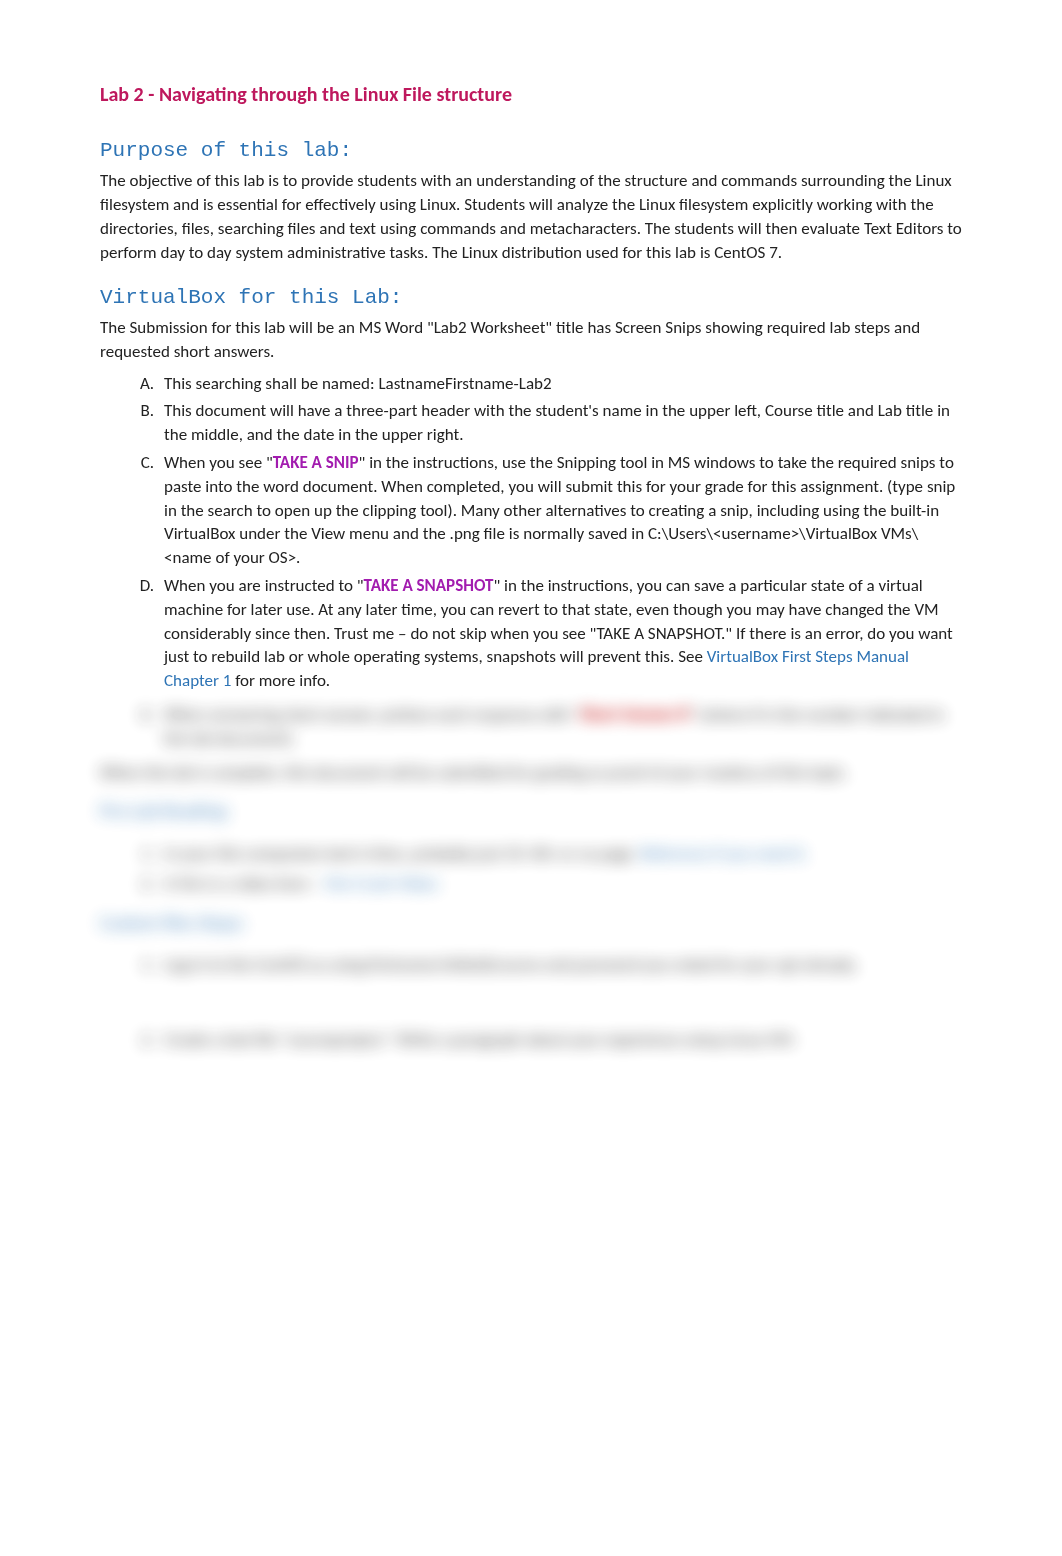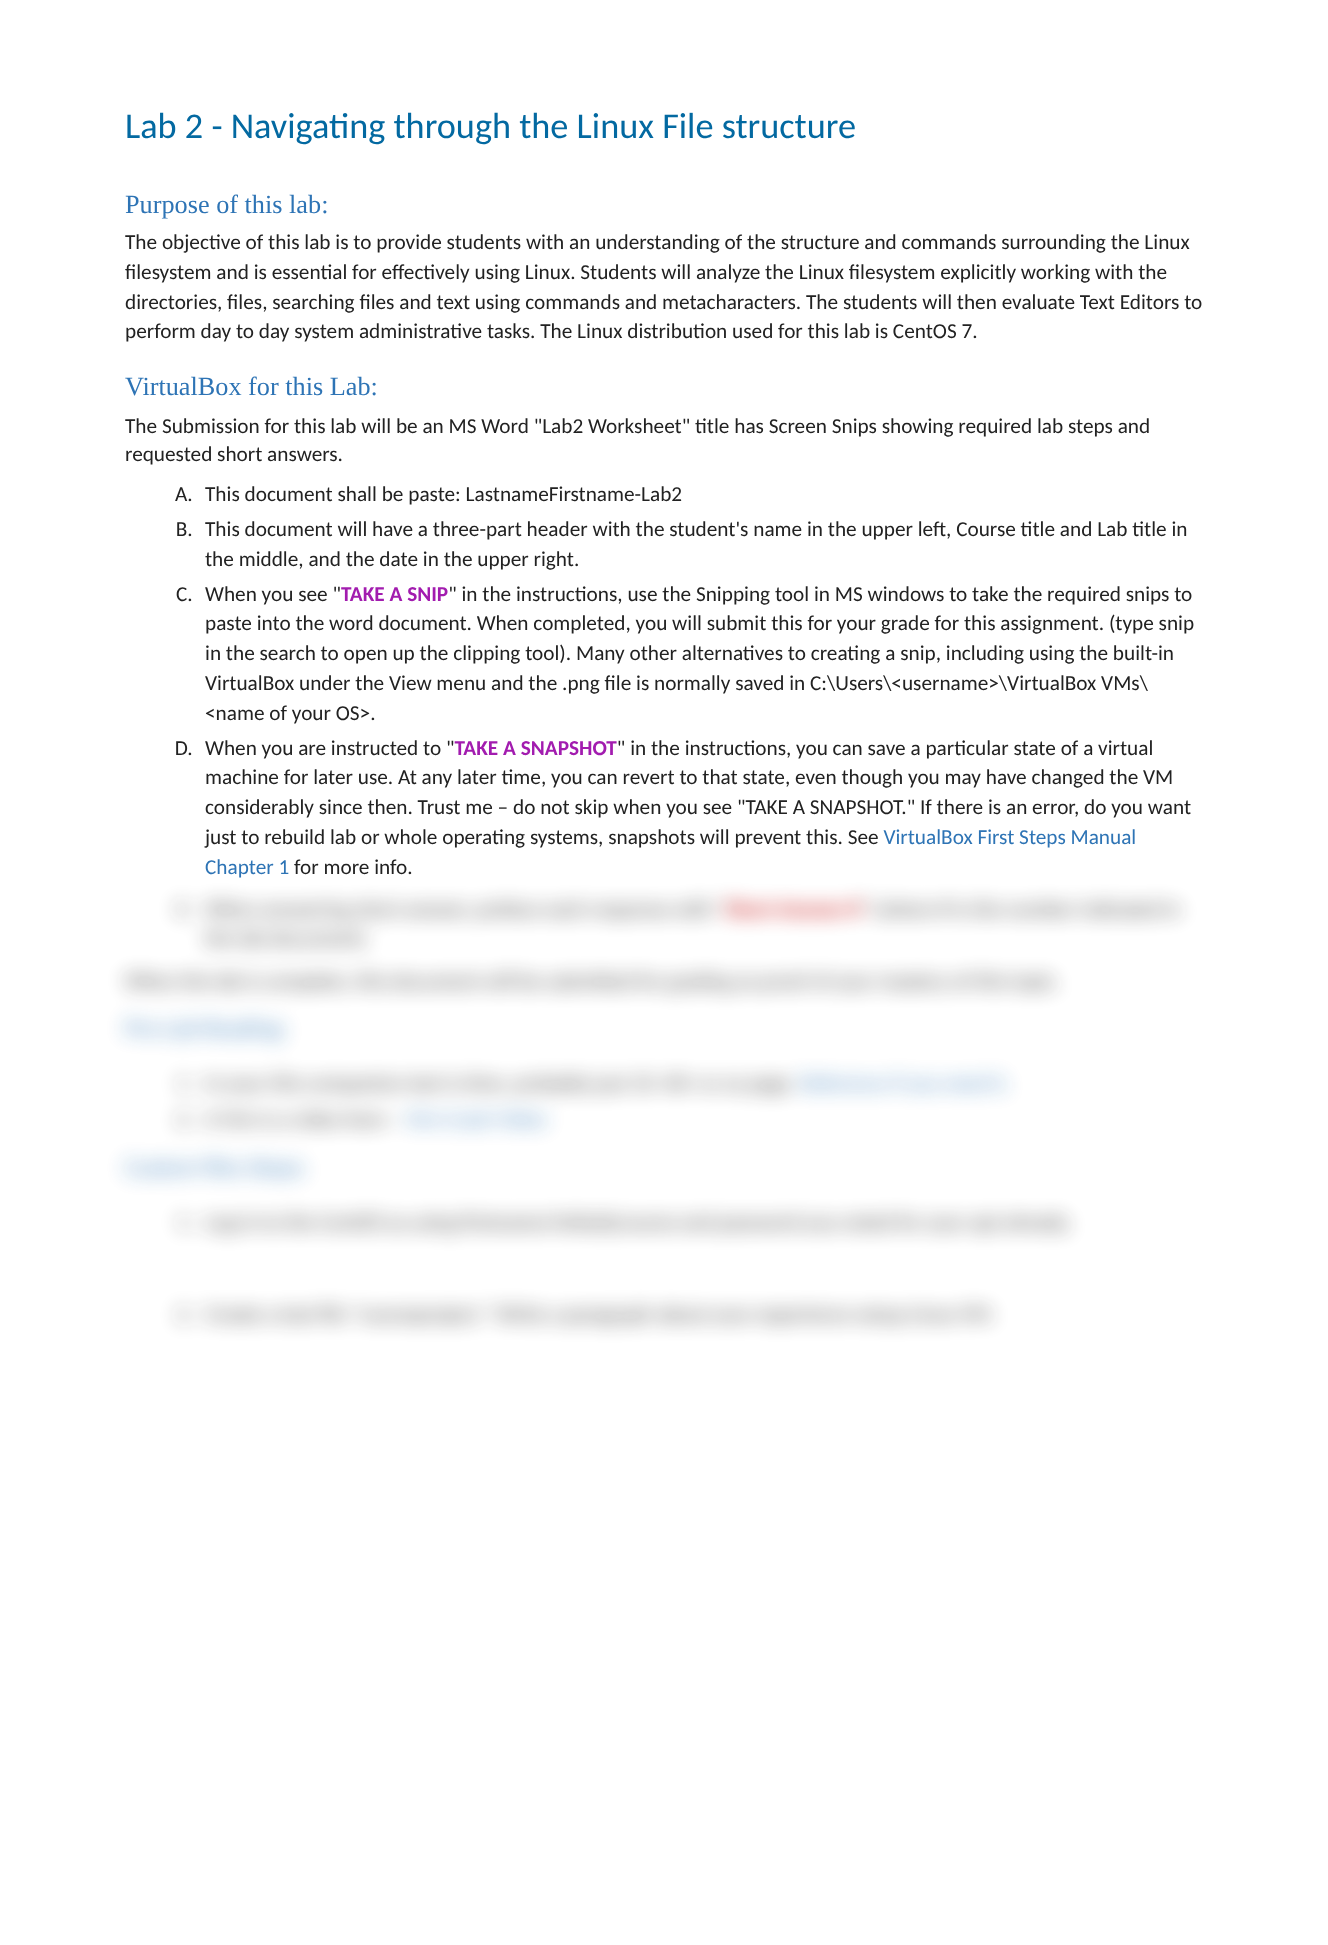--- a/index.html
+++ b/index.html
@@ -8,27 +8,27 @@
     margin: 0;
     padding: 80px 100px 60px 100px;
     width: 1062px;
     box-sizing: border-box;
     color: #222;
     font-size: 17px;
     line-height: 1.4;
   }
   h1 {
     font-family: 'Calibri Light', Calibri, sans-serif;
-    color: #0369a1;
-    font-size: 29px;
-    font-weight: 400;
+    color: #be185d;
+    font-size: 20px;
+    font-weight: 700;
     margin: 0 0 28px 0;
   }
   h2 {
-    font-family: Liberation Serif, serif;
+    font-family: Liberation Mono, monospace;
     color: #2E74B5;
     font-size: 21px;
     font-weight: 400;
     margin: 18px 0 4px 0;
   }
   p {
     margin: 0 0 8px 0;
   }
   ol.upper-alpha {
     list-style-type: upper-alpha;
@@ -78,21 +78,21 @@
 
 <h1>Lab 2 - Navigating through the Linux File structure</h1>
 
 <h2>Purpose of this lab:</h2>
 <p>The objective of this lab is to provide students with an understanding of the structure and commands surrounding the Linux filesystem and is essential for effectively using Linux. Students will analyze the Linux filesystem explicitly working with the directories, files, searching files and text using commands and metacharacters. The students will then evaluate Text Editors to perform day to day system administrative tasks. The Linux distribution used for this lab is CentOS 7.</p>
 
 <h2>VirtualBox for this Lab:</h2>
 <p>The Submission for this lab will be an MS Word "Lab2 Worksheet" title has Screen Snips showing required lab steps and requested short answers.</p>
 
 <ol class="upper-alpha">
-  <li>This document shall be paste: LastnameFirstname-Lab2</li>
+  <li>This searching shall be named: LastnameFirstname-Lab2</li>
   <li>This document will have a three-part header with the student's name in the upper left, Course title and Lab title in the middle, and the date in the upper right.</li>
   <li>
     <span>When you see "</span><span class="bold-orange">TAKE A SNIP</span><span>" in the instructions, use the Snipping tool in MS windows to take the required snips to paste into the word document.  When completed, you will submit this for your grade for this assignment. (type snip in the search to open up the clipping tool).  Many other alternatives to creating a snip, including using the built-in VirtualBox under the View menu and the .png file is normally saved in C:\Users\&lt;username&gt;\VirtualBox VMs\&lt;name of your OS&gt;.</span>
   </li>
   <li>
     <span>When you are instructed to "</span><span class="bold-orange">TAKE A SNAPSHOT</span><span>" in the instructions, you can save a particular state of a virtual machine for later use. At any later time, you can revert to that state, even though you may have changed the VM considerably since then. Trust me – do not skip when you see "TAKE A SNAPSHOT." If there is an error, do you want just to rebuild lab or whole operating systems, snapshots will prevent this. See </span><span class="link">VirtualBox First Steps Manual Chapter 1</span><span> for more info.</span>
   </li>
 </ol>
 
 <div class="blurred">

